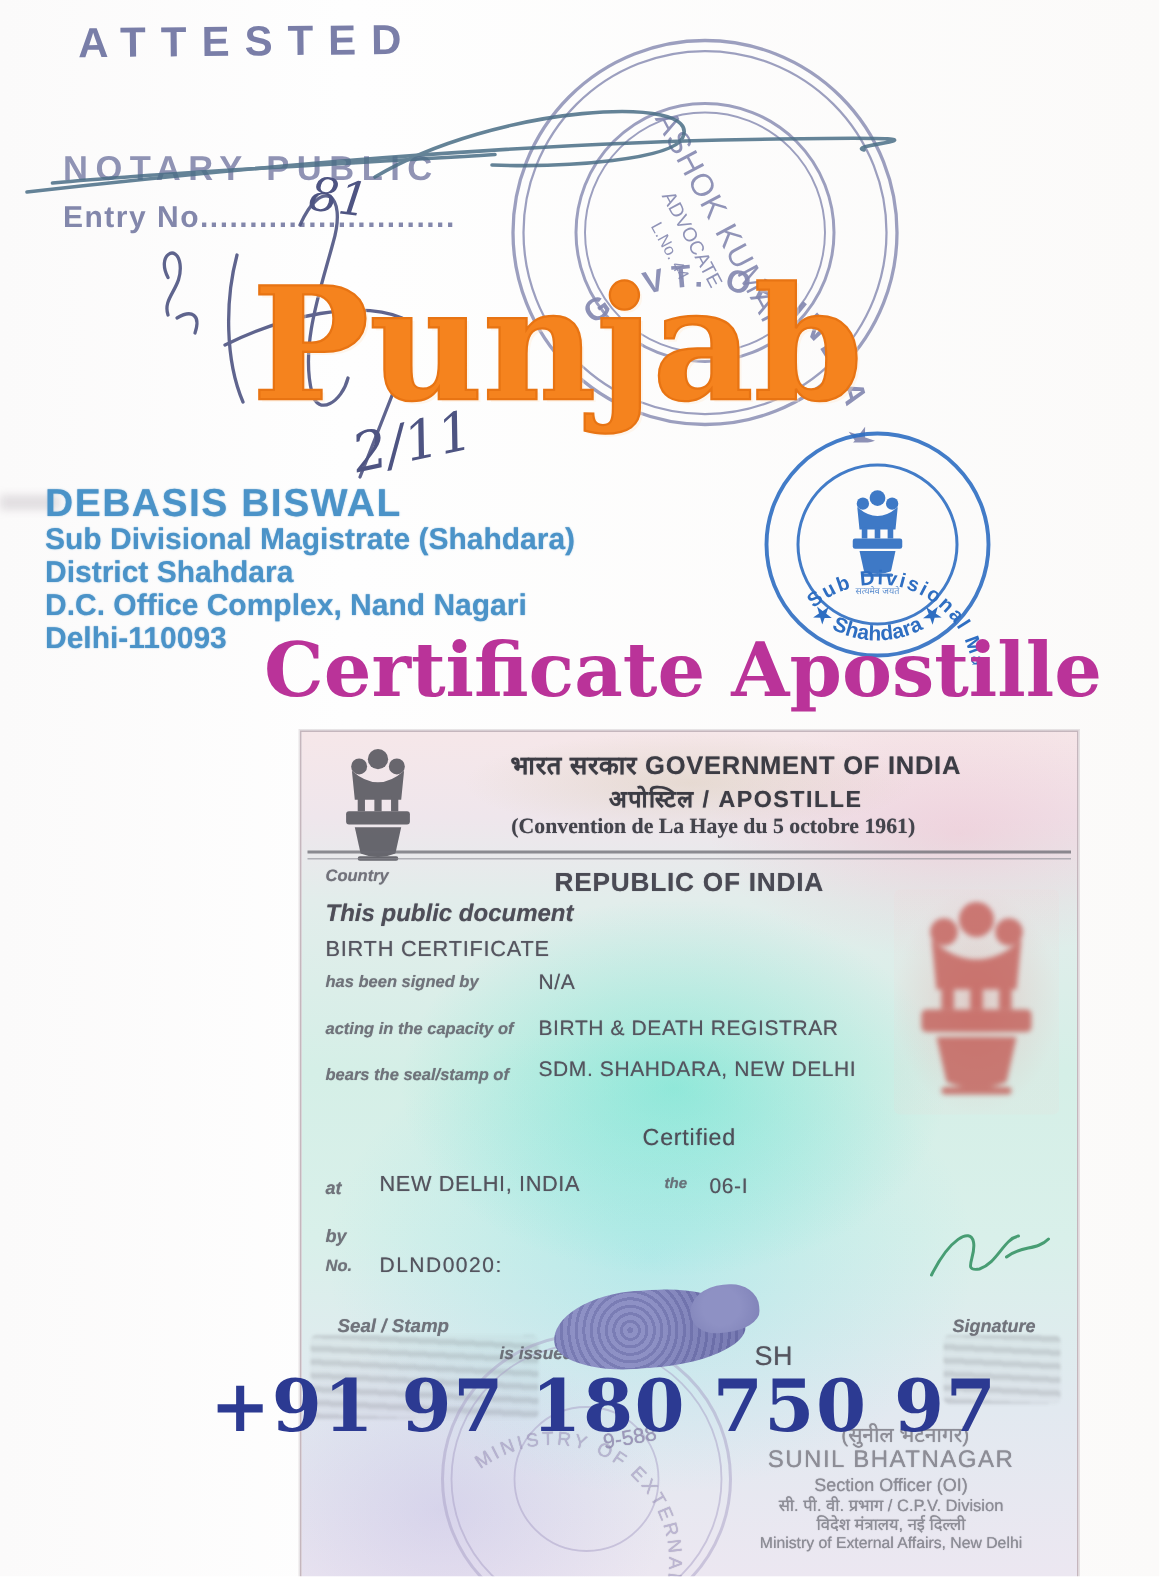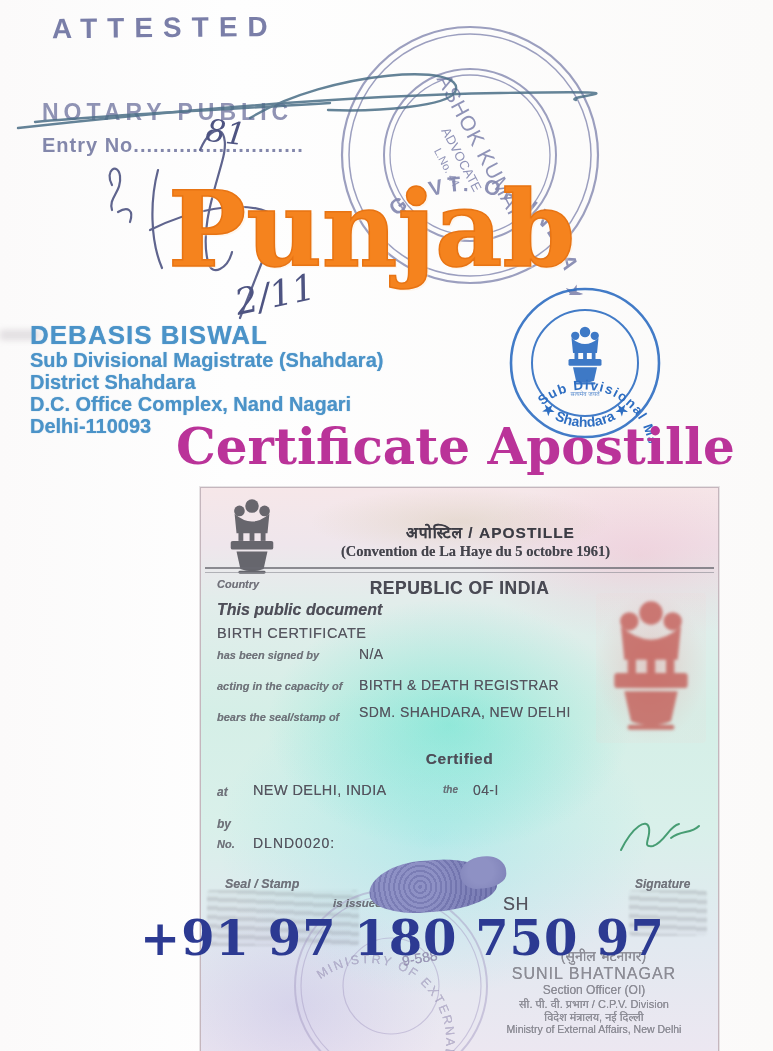--- a/index.html
+++ b/index.html
@@ -58,21 +58,21 @@
   .c-h3{left:40px;right:8px;top:55px;text-align:center;font-size:14.5px;font-weight:600;
     color:#44444c;font-family:"Liberation Serif",serif;}
   .c-rule{left:4px;right:4px;top:79px;border-top:2.5px solid #6a6a72;opacity:.75;}
   .c-rule2{left:4px;right:4px;top:84px;border-top:1px solid #8a8a92;opacity:.6;}
   .c-lab{font-size:11px;font-style:italic;font-weight:bold;color:#5e5e68;opacity:.85;}
   .c-val{font-size:14px;color:#54545e;letter-spacing:.4px;}
   .c-country-l{left:16px;top:90px;}
   .c-country-v{left:0;right:0;top:90px;text-align:center;font-size:17.5px;font-weight:bold;color:#4a4a54;letter-spacing:.5px;}
   .c-intro{left:16px;top:113px;font-size:16px;font-weight:bold;font-style:italic;color:#4e4e58;}
   .c-doctype{left:16px;top:137px;font-size:14.5px;color:#55555f;letter-spacing:.5px;}
-  .c-certified{left:0;right:0;top:262px;text-align:center;font-size:15.5px;font-weight:bold;color:#4e4e58;letter-spacing:.5px;}
+  .c-certified{left:0;right:0;top:262px;text-align:center;font-size:15.5px;font-weight:normal;color:#4e4e58;letter-spacing:.5px;}
   .red-stamp{left:395px;top:105px;width:110px;height:150px;border-radius:4px;
     background:radial-gradient(closest-side,rgba(235,120,120,.30),rgba(240,160,160,.18) 60%,rgba(245,205,205,.10) 100%);}
   .red-stamp svg{filter:blur(1.6px);opacity:.75;}
   .smudge{background:repeating-linear-gradient(3deg,rgba(110,110,118,.30) 0 4px,rgba(150,150,158,.10) 4px 9px);
     border-radius:4px;filter:blur(1.2px);opacity:.75;}
   .blob{left:168px;top:372px;width:128px;height:52px;z-index:3;
     background:
       repeating-radial-gradient(circle at 40% 50%,rgba(70,72,140,.28) 0 2px,rgba(140,143,200,.18) 2px 5px),
       radial-gradient(circle at 32% 42%,#8e91c4 0 30%,#7d80b6 62%,#7275ad 100%);
     border-radius:48% 52% 55% 45% / 62% 55% 48% 45%;transform:rotate(-4deg);}
@@ -171,20 +171,21 @@
     <use href="#ashoka" transform="translate(57.5 40) scale(0.75)" fill="#2e6ec2" opacity=".92"></use>
     <text x="80" y="113" font-size="6" text-anchor="middle" fill="#2e6ec2" opacity=".8">सत्यमेव जयते</text>
   </svg>
 
   <div class="abs caption">Certificate Apostille</div>
 
   <div class="abs cert">
     <svg class="abs" style="left:22px;top:6px;filter:blur(.4px)" width="58" height="88" viewBox="0 0 60 90">
       <use href="#ashoka" fill="#4f4f57" opacity=".85"></use>
     </svg>
+    <div class="abs c-h1">भारत सरकार  GOVERNMENT OF INDIA</div>
     <div class="abs c-h2">अपोस्टिल / APOSTILLE</div>
     <div class="abs c-h3">(Convention de La Haye du 5 octobre 1961)</div>
     <div class="abs c-rule"></div>
     <div class="abs c-rule2"></div>
 
     <div class="abs c-lab c-country-l">Country</div>
     <div class="abs c-country-v">REPUBLIC OF INDIA</div>
 
     <div class="abs c-intro">This public document</div>
     <div class="abs c-doctype">BIRTH CERTIFICATE</div>
@@ -200,21 +201,21 @@
       <svg width="110" height="150" viewBox="0 0 60 90">
           <use href="#ashoka" fill="#c2554f"></use>
         </svg>
     </div>
 
     <div class="abs c-certified">Certified</div>
 
     <div class="abs c-lab" style="left:16px;top:297px;font-size:12px">at</div>
     <div class="abs c-val" style="left:52px;top:294px;font-size:14.5px">NEW DELHI, INDIA</div>
     <div class="abs c-lab" style="left:242px;top:296px;font-size:10px">the</div>
-    <div class="abs c-val" style="left:272px;top:294px">04-I</div>
+    <div class="abs c-val" style="left:272px;top:294px">06-I</div>
 
     <div class="abs c-lab" style="left:16px;top:329px;font-size:12px">by</div>
     <div class="abs c-lab" style="left:16px;top:350px">No.</div>
     <div class="abs c-val" style="left:52px;top:347px;letter-spacing:1px">DLND0020:</div>
 
     <svg class="abs" style="left:412px;top:320px" width="95" height="48" viewBox="0 0 95 48">
       <g fill="none" stroke="#2e8f5f" stroke-width="2" stroke-linecap="round" opacity=".85">
         <path d="M 8 42 C 20 18 34 10 36 20 C 38 30 28 40 40 38 C 52 34 56 18 66 16"></path>
         <path d="M 58 30 C 68 22 78 26 86 18"></path>
       </g>

